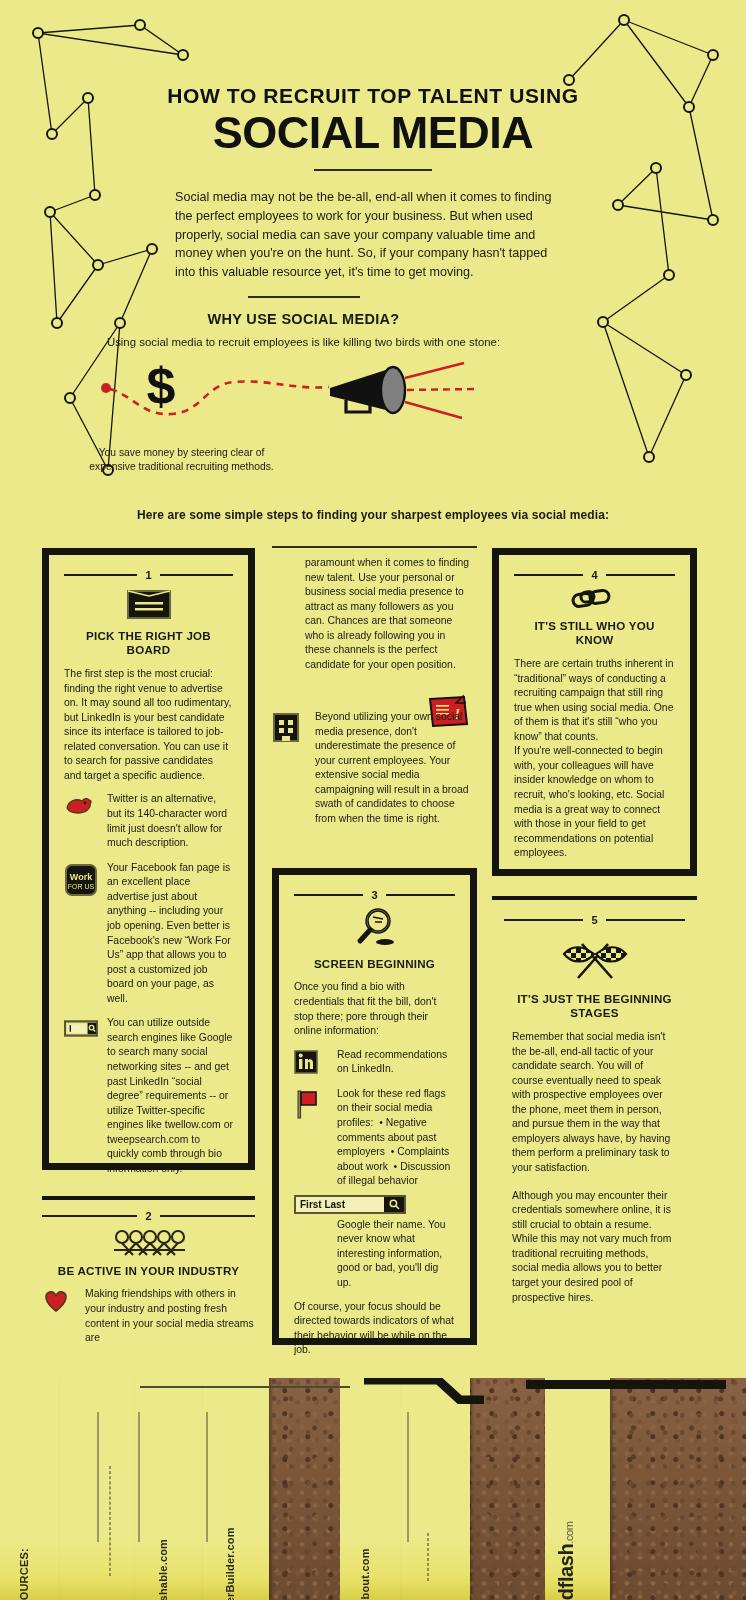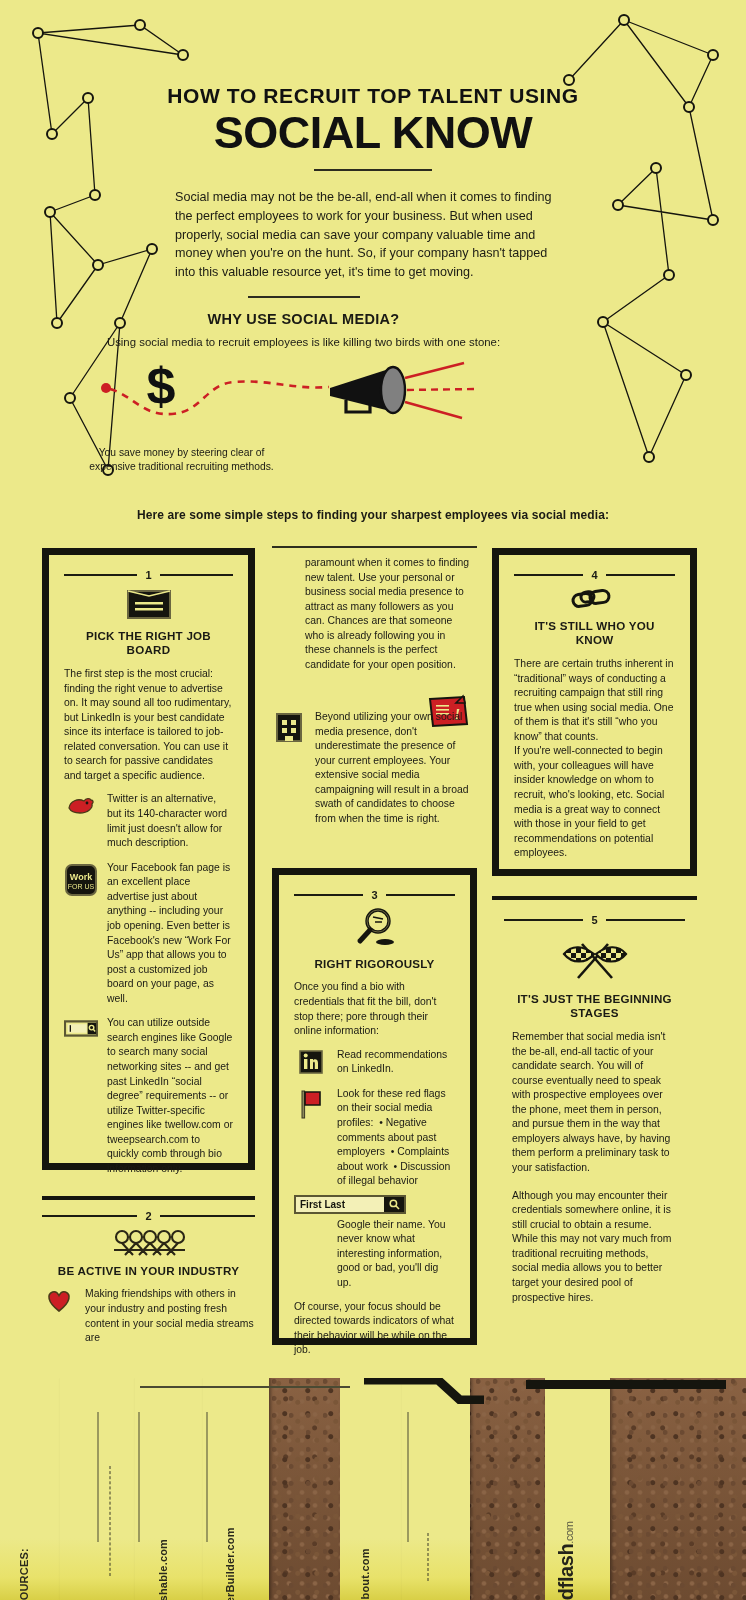--- a/index.html
+++ b/index.html
@@ -61,21 +61,21 @@
   .step-num-row .n{ font-size:11px; font-weight:bold; }
   .card-icon{ text-align:center; margin:6px 0 4px; }
   .card-title{
     text-align:center; font-size:11.6px; font-weight:bold; letter-spacing:.25px;
     line-height:1.25; margin-bottom:9px;
   }
   .card-body{ font-size:10.4px; line-height:1.40; }
   .card-body p { margin-bottom:9px; }
 
   .bullet-row{ display:flex; gap:9px; margin-bottom:10px; align-items:flex-start; }
-  .bullet-ico{ flex:0 0 auto; width:34px; display:flex; justify-content:center; padding-top:2px; }
+  .bullet-ico{ flex:0 0 auto; width:34px; display:flex; justify-content:flex-start; padding-top:2px; }
   .bullet-txt{ flex:1; font-size:10.4px; line-height:1.40; }
 
   
   #card1 { left:42px;  top:548px;  width:213px; height:622px; }
   #card2 { left:42px;  top:1200px; width:213px; height:148px; border:none; padding:0; }
   #mid-cont { left:305px; top:556px; width:167px; }
   #card3 { left:272px; top:868px; width:205px; height:477px; }
   #card4 { left:492px; top:548px; width:205px; height:328px; }
   #card5 { left:492px; top:900px; width:205px; height:450px; border:none; padding:0 12px; }
 
@@ -164,21 +164,21 @@
       <circle cx="152" cy="220" r="5"></circle>
         <circle cx="108" cy="275" r="5"></circle>
         <circle cx="42" cy="322" r="5"></circle>
       <circle cx="125" cy="375" r="5"></circle>
         <circle cx="88" cy="457" r="5"></circle>
     </g>
   </svg>
 
   <div class="header">
     <div class="title-small">HOW TO RECRUIT TOP TALENT USING</div>
-    <div class="title-big">SOCIAL KNOW</div>
+    <div class="title-big">SOCIAL MEDIA</div>
     <div class="rule-short"></div>
     <div class="intro">Social media may not be the be-all, end-all when it comes to finding the perfect employees to work for your business. But when used properly, social media can save your company valuable time and money when you're on the hunt. So, if your company hasn't tapped into this valuable resource yet, it's time to get moving.</div>
   </div>
 
   <div class="why">
     <div class="rule2"></div>
     <h2>WHY USE SOCIAL MEDIA?</h2>
     <div class="sub">Using social media to recruit employees is like killing two birds with one stone:</div>
 
     <div class="why-graphic">
@@ -337,21 +337,21 @@
     </div>
     <div class="card-icon">
       <svg width="48" height="42" viewBox="0 0 48 42">
         <circle cx="27" cy="14" r="11" fill="none" stroke="#15150e" stroke-width="3.4"></circle>
         <circle cx="27" cy="14" r="11" fill="none" stroke="#6a6640" stroke-width="1"></circle>
         <path d="M19,23 L9,34" stroke="#15150e" stroke-width="5" stroke-linecap="round"></path>
         <path d="M22,10 L32,12 M24,15 L31,15" stroke="#15150e" stroke-width="1.6"></path>
         <ellipse cx="34" cy="35" rx="9" ry="3" fill="#15150e"></ellipse>
       </svg>
     </div>
-    <div class="card-title">RIGHT RIGOROUSLY</div>
+    <div class="card-title">SCREEN BEGINNING</div>
     <div class="card-body">
       <p>Once you find a bio with credentials that fit the bill, don't stop there; pore through their online information:</p>
     </div>
 
     <div class="bullet-row">
       <span class="bullet-ico">
         <svg width="24" height="24" viewBox="0 0 24 24">
           <rect x="1" y="1" width="22" height="22" fill="#15150e" stroke="#6a6640" stroke-width="1.6"></rect>
           <rect x="5" y="9" width="3.4" height="10" fill="#ece98a"></rect>
           <circle cx="6.7" cy="5.6" r="2" fill="#ece98a"></circle>

